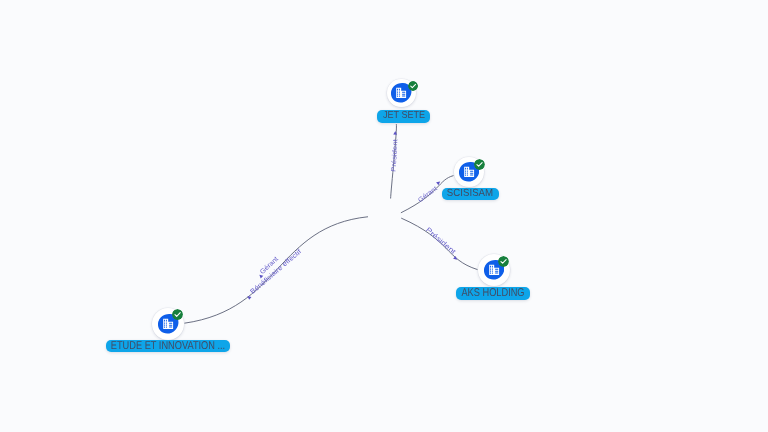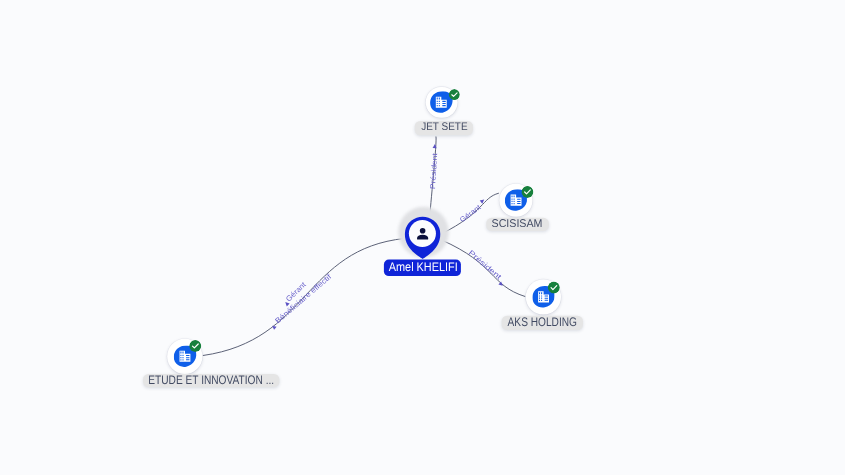--- a/index.html
+++ b/index.html
@@ -4,21 +4,21 @@
 <style>
   html,body{margin:0;padding:0;}
   body{width:768px;height:432px;background:#fafbfd;-webkit-font-smoothing:antialiased;text-rendering:geometricPrecision;
        font-family:"Liberation Sans",sans-serif;overflow:hidden;position:relative;}
   #stage{position:absolute;left:0;top:0;width:768px;height:432px;}
   svg.layer{position:absolute;left:0;top:0;width:768px;height:432px;overflow:visible;}
   .node{position:absolute;}
   
   .c-circle{position:absolute;border-radius:50%;background:#fff;
             box-shadow:0 1px 3px rgba(30,40,80,.16), 0 0 0 .5px rgba(120,130,160,.10);}
-  .nlabel{position:absolute;background:#e5e5e5;border-radius:5px;color:#424b63;
+  .nlabel{position:absolute;background:#0ea5e9;border-radius:5px;color:#424b63;
           white-space:nowrap;text-align:center;line-height:1;
           box-shadow:0 1px 3px rgba(30,40,80,.14);}
   #stage{will-change:transform;}
   .badge{position:absolute;border-radius:50%;background:#17803d;}
   
   .halo{position:absolute;border-radius:50%;background:#e8eaee;}
   .plabel{position:absolute;background:#0f24d8;border-radius:4.5px;color:#fff;
           white-space:nowrap;text-align:center;}
   .elabel{position:absolute;color:#6961cb;white-space:nowrap;
           transform-origin:0 0;font-size:7px;line-height:1em;}
@@ -93,21 +93,21 @@
       </g>
     </svg>
     <svg class="badge" width="10.1" height="10.1" viewBox="0 0 11 11" style="left: 20.85px; top: 1.9px;">
       <circle cx="5.5" cy="5.5" r="5.5" fill="#17803d"></circle>
       <path d="M3.0 5.6 L 4.7 7.3 L 8.2 3.7" fill="none" stroke="#fff" stroke-width="1.1" stroke-linecap="round" stroke-linejoin="round"></path>
     </svg>
     <div class="nlabel" style="font-size: 10.1px; left: -10px; top: 31.55px; width: 52.9px; height: 12.5px; line-height: 12.5px;">
           <span style="display: inline-block; position: absolute; left: 50%; top: 0px; transform-origin: 50% 50%; transform: translateX(-50%) scaleX(0.899068);">JET SETE</span>
         </div>
   </div>
-      <div class="node company" style="left: 454.2px; top: 167px; width: 29.6px; height: 29.6px;">
+      <div class="node company" style="left: 454.2px; top: 157px; width: 29.6px; height: 29.6px;">
     <div class="c-circle" style="width: 29.6px; height: 29.6px;"></div>
     <svg class="blobsvg" width="20.6" height="19.6" viewBox="0 0 20.6 19.6" style="left: 4.5px; top: 5px;">
       <path class="blobpath" d="M11.2 0.05 C 14.6 -0.25 18.2 1.5 19.6 4.3 C 21.0 7.1 20.6 10.9 19.0 13.8 C 17.4 16.7 14.5 18.8 11.3 19.4 C 8.0 20.0 4.6 19.1 2.4 16.8 C 0.2 14.5 -0.6 10.9 0.35 7.6 C 1.3 4.3 4.0 1.7 6.9 0.7 C 8.3 0.2 9.8 0.2 11.2 0.05 Z"></path>
       <g class="bicon">
         <path d="M5.2 4.85 h 5.0 v 10.1 h -5.0 z M10.2 7.65 h 4.9 v 7.3 h -4.9 z"></path>
         <g class="bwin">
           <rect x="6.0" y="5.65" width="0.95" height="1.75" rx="0.22"></rect>
               <rect x="7.9" y="5.65" width="0.95" height="1.75" rx="0.22"></rect>
           <rect x="6.0" y="8.55" width="0.95" height="1.1" rx="0.22"></rect>
               <rect x="7.9" y="8.55" width="0.95" height="1.1" rx="0.22"></rect>
@@ -176,31 +176,19 @@
           <rect x="11.1" y="8.7" width="3.15" height="0.95" rx="0.22"></rect>
           <rect x="11.1" y="10.7" width="3.15" height="0.95" rx="0.22"></rect>
           <rect x="11.1" y="12.55" width="3.15" height="0.95" rx="0.22"></rect>
         </g>
       </g>
     </svg>
     <svg class="badge" width="11" height="11" viewBox="0 0 11 11" style="left: 20.25px; top: 1.55px;">
       <circle cx="5.5" cy="5.5" r="5.5" fill="#17803d"></circle>
       <path d="M3.0 5.6 L 4.7 7.3 L 8.2 3.7" fill="none" stroke="#fff" stroke-width="1.1" stroke-linecap="round" stroke-linejoin="round"></path>
     </svg>
-    <div class="nlabel" style="font-size: 11.3px; left: -46.15px; top: 32.25px; width: 124.4px; height: 12.4px; line-height: 12.4px; margin-left: 24px;">
+    <div class="nlabel" style="font-size: 11.3px; left: -46.15px; top: 32.25px; width: 124.4px; height: 12.4px; line-height: 12.4px;">
           <span style="display: inline-block; position: absolute; left: 50%; top: 0px; transform-origin: 50% 50%; transform: translateX(-50%) scaleX(0.817234);">ETUDE ET INNOVATION ...</span>
         </div>
   </div>
     </div>
 
-  <div id="person-node" class="node person" style="left: 359.75px; top: 191.95px;">
-    <div class="halo"></div>
-    <svg class="pin" width="48" height="48" viewBox="0 0 48 48">
-      <path class="pin-body" d="M 8.39 17.50 A 16.2 16.2 0 0 1 39.96 17.50 C 42.88 34.42 24.35 42.75 24.35 43.35 C 24.00 42.75 5.47 34.42 8.39 17.50 Z"></path>
-      <circle class="pin-hole" cx="24" cy="20.25" r="12.3"></circle>
-      <g class="person-glyph">
-        <circle cx="24.2" cy="17.75" r="2.55"></circle>
-        <path d="M24.2 21.35 c -3.05 0 -5.05 1.45 -5.05 2.9 l 0 1.0 a 0.55 0.55 0 0 0 0.55 0.55 l 9.0 0 a 0.55 0.55 0 0 0 0.55 -0.55 l 0 -1.0 c 0 -1.45 -2.0 -2.9 -5.05 -2.9 z"></path>
-      </g>
-    </svg>
-    <div class="plabel"><span style="transform-origin: 50% 50%; transform: scaleX(0.875966);">Amel KHELIFI</span></div>
-  </div>
 </div>
 
 </body></html>

